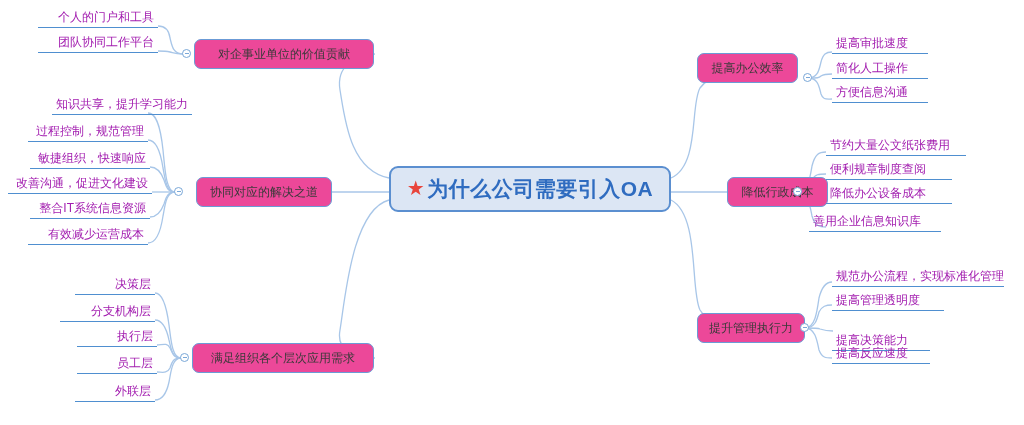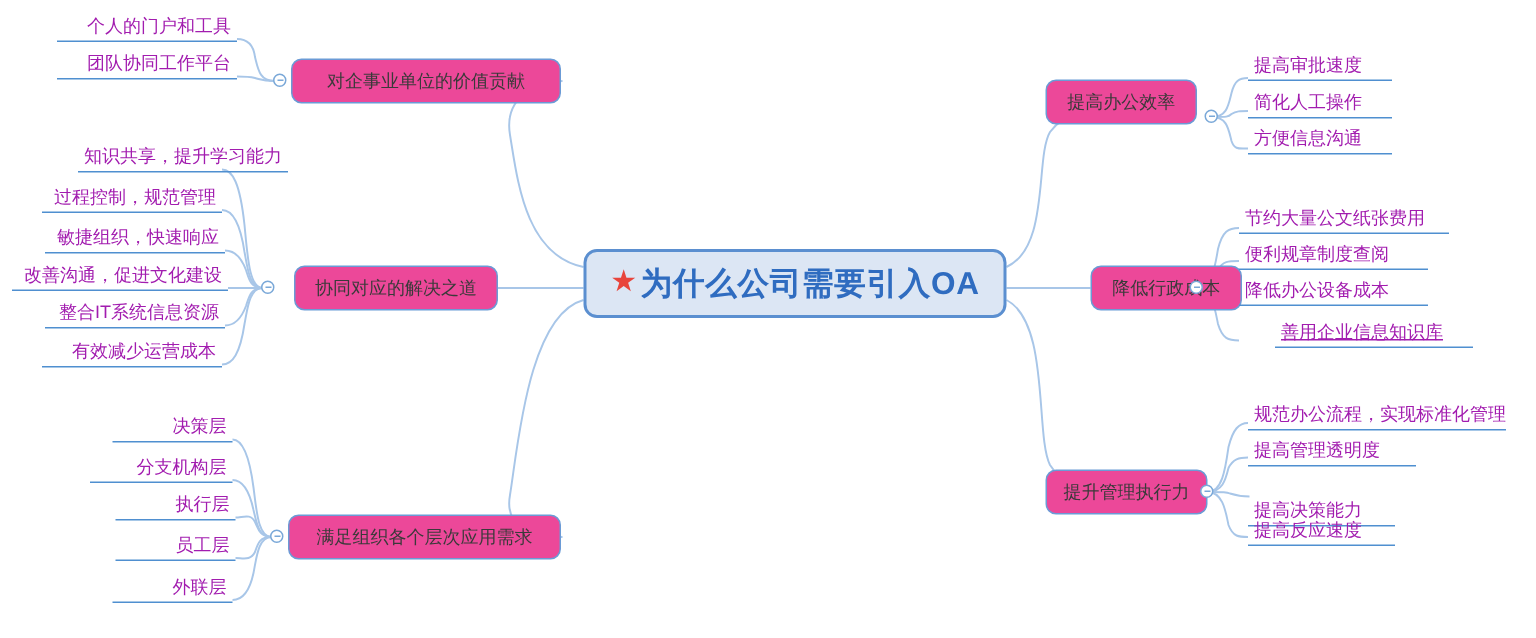--- a/index.html
+++ b/index.html
@@ -199,21 +199,21 @@
   <div class="leaf-node align-left" style="left:832px; top:85px; width:96px;">方便信息沟通</div>
 
   <div class="branch-node" style="left:727px; top:177px; width:101px; height:30px;">
     <span>降低行政成本</span>
   </div>
   <div class="toggle" style="left:793px; top:187px;"></div>
 
   <div class="leaf-node align-left" style="left:826px; top:138px; width:140px;">节约大量公文纸张费用</div>
   <div class="leaf-node align-left" style="left:826px; top:162px; width:126px;">便利规章制度查阅</div>
   <div class="leaf-node align-left" style="left:826px; top:186px; width:126px;">降低办公设备成本</div>
-  <div class="leaf-node align-left" style="left:850px; top:214px; width:132px;text-decoration:underline;">善用企业信息知识库</div>
+  <div class="leaf-node align-left" style="left:809px; top:214px; width:132px;">善用企业信息知识库</div>
 
   <div class="branch-node" style="left:697px; top:313px; width:108px; height:30px;align-items:center;">
     <span>提升管理执行力</span>
   </div>
   <div class="toggle" style="left:800px; top:323px;"></div>
 
   <div class="leaf-node align-left" style="left:832px; top:269px; width:172px;">规范办公流程，实现标准化管理</div>
   <div class="leaf-node align-left" style="left:832px; top:293px; width:112px;">提高管理透明度</div>
   <div class="leaf-node align-left" style="left:832px; top:333px; width:98px;">提高决策能力</div>
   <div class="leaf-node align-left" style="left:832px; top:346px; width:98px;">提高反应速度</div>

